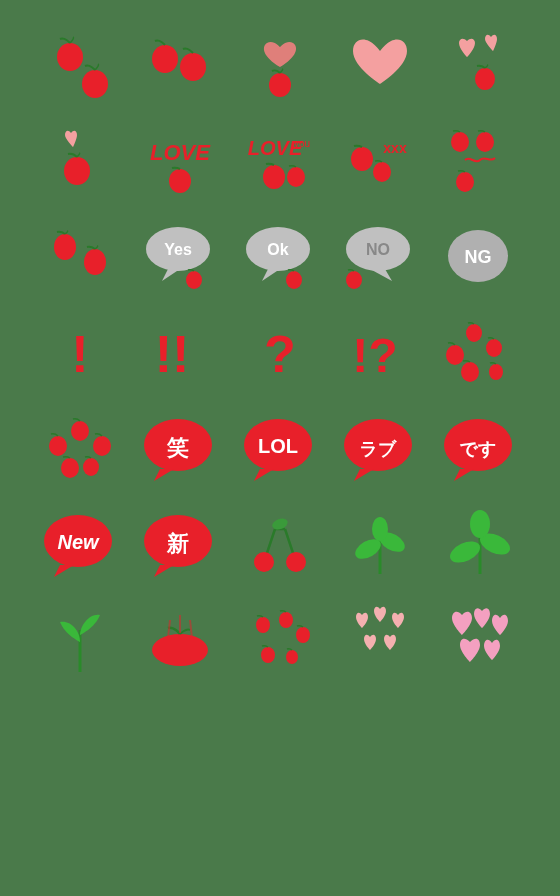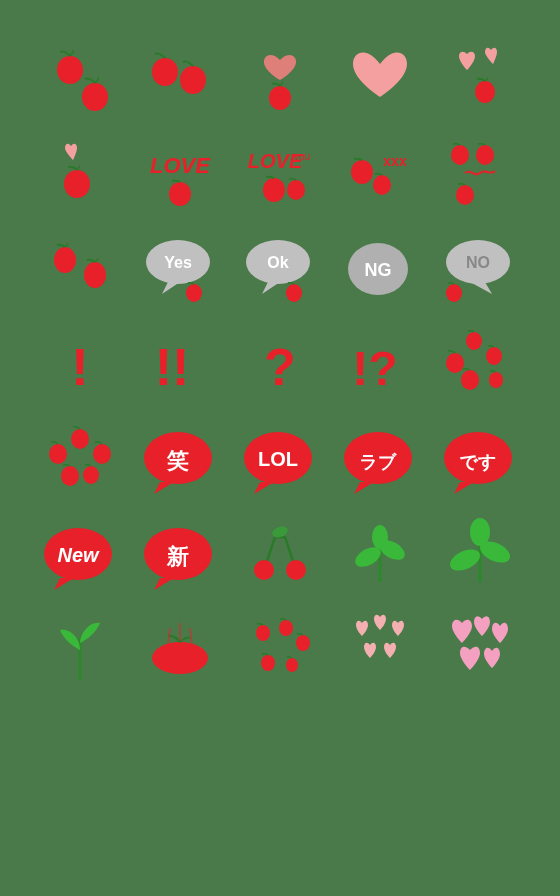--- a/index.html
+++ b/index.html
@@ -16,21 +16,21 @@
       display: grid;
       grid-template-columns: repeat(5, 100px);
       grid-template-rows: repeat(9, 96px);
       gap: 0;
       padding: 8px;
     }
     .cell {
       width: 100px;
       height: 96px;
       display: flex;
-      align-items: flex-end;
+      align-items: center;
       justify-content: center;
       position: relative;
     }
     .emoji-cell svg {
       overflow: visible;
     }
   </style>
 </head>
 <body>
 
@@ -204,34 +204,34 @@
       <text x="38" y="34" text-anchor="middle" font-family="Arial, sans-serif" font-size="16" font-weight="bold" fill="white">Ok</text>
       <g transform="translate(45,48)">
         <ellipse cx="9" cy="11" rx="8" ry="9" fill="#e8202a"></ellipse>
         <path d="M9,2 C9,2 6,0 3,1" stroke="#2a7a2a" stroke-width="1.5" fill="none"></path>
       </g>
     </svg>
   </div>
 
   <div class="cell emoji-cell">
     <svg width="80" height="70" viewBox="0 0 80 70">
-      <ellipse cx="38" cy="35" rx="30" ry="26" fill="#b0b0b0"></ellipse>
-      <text x="38" y="42" text-anchor="middle" font-family="Arial, sans-serif" font-size="18" font-weight="bold" fill="white">NG</text>
-    </svg>
-  </div>
-
-  <div class="cell emoji-cell">
-    <svg width="80" height="70" viewBox="0 0 80 70">
       <ellipse cx="38" cy="28" rx="32" ry="22" fill="#c0c0c0"></ellipse>
       <polygon points="45,48 52,60 30,48" fill="#c0c0c0"></polygon>
       <text x="38" y="34" text-anchor="middle" font-family="Arial, sans-serif" font-size="16" font-weight="bold" fill="#888">NO</text>
       <g transform="translate(5,48)">
         <ellipse cx="9" cy="11" rx="8" ry="9" fill="#e8202a"></ellipse>
         <path d="M9,2 C9,2 6,0 3,1" stroke="#2a7a2a" stroke-width="1.5" fill="none"></path>
       </g>
+    </svg>
+  </div>
+
+  <div class="cell emoji-cell">
+    <svg width="80" height="70" viewBox="0 0 80 70">
+      <ellipse cx="38" cy="35" rx="30" ry="26" fill="#b0b0b0"></ellipse>
+      <text x="38" y="42" text-anchor="middle" font-family="Arial, sans-serif" font-size="18" font-weight="bold" fill="white">NG</text>
     </svg>
   </div>
 
   <div class="cell emoji-cell">
     <svg width="70" height="70" viewBox="0 0 70 70">
       <text x="35" y="55" text-anchor="middle" font-family="Arial Black, sans-serif" font-size="52" font-weight="900" fill="#e8202a">!</text>
     </svg>
   </div>
 
   <div class="cell emoji-cell">

